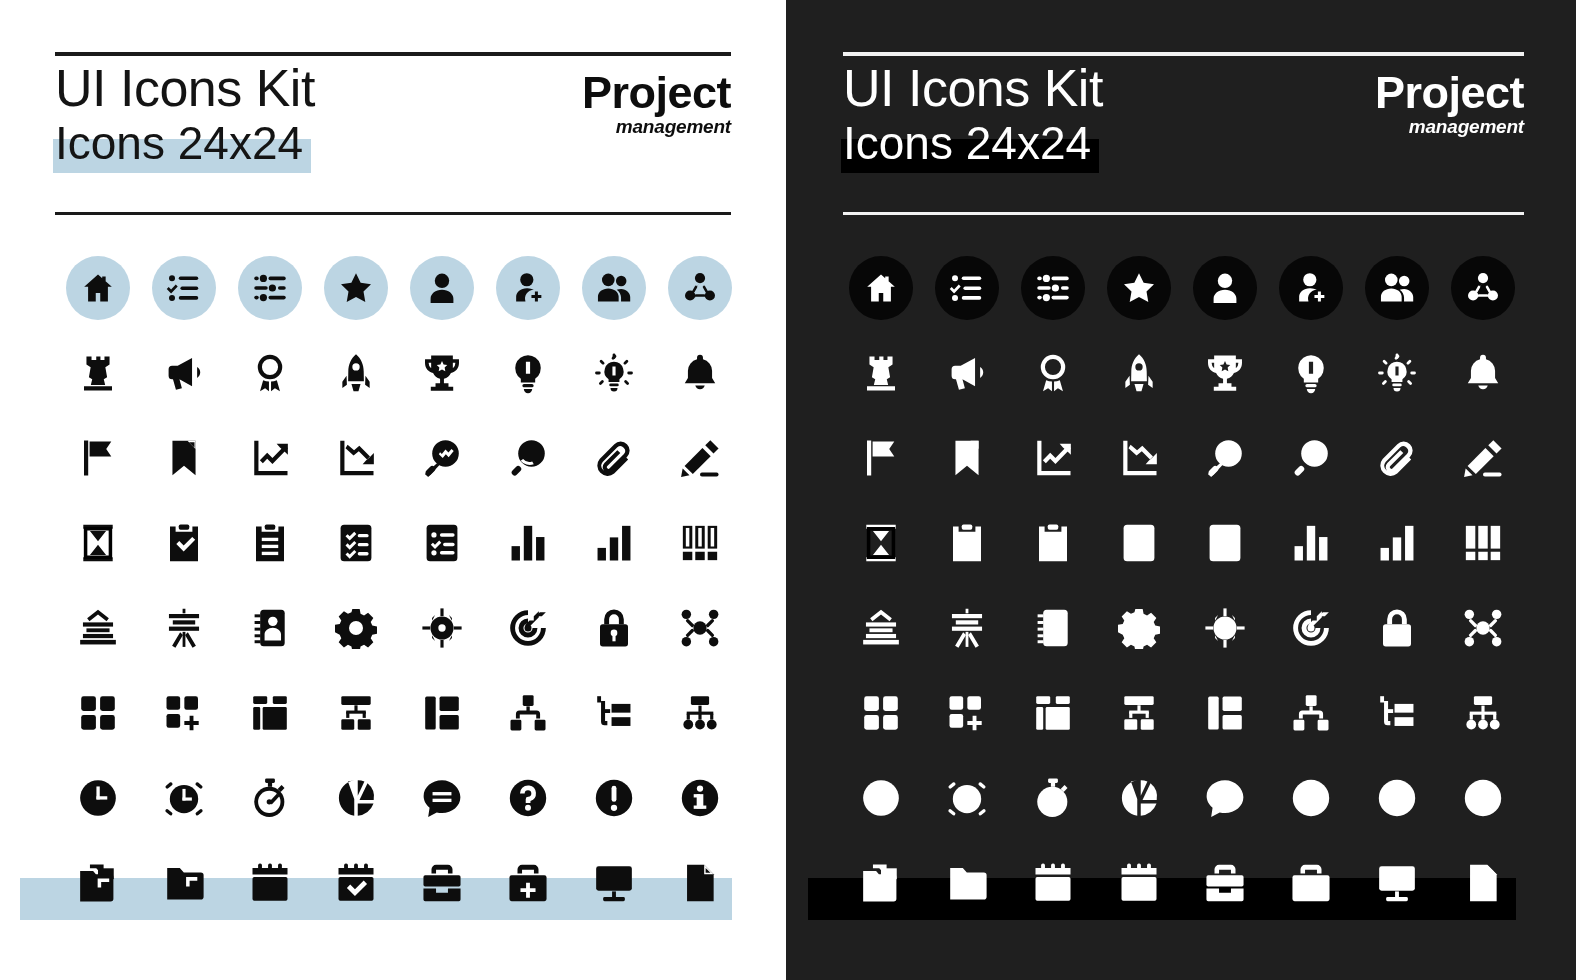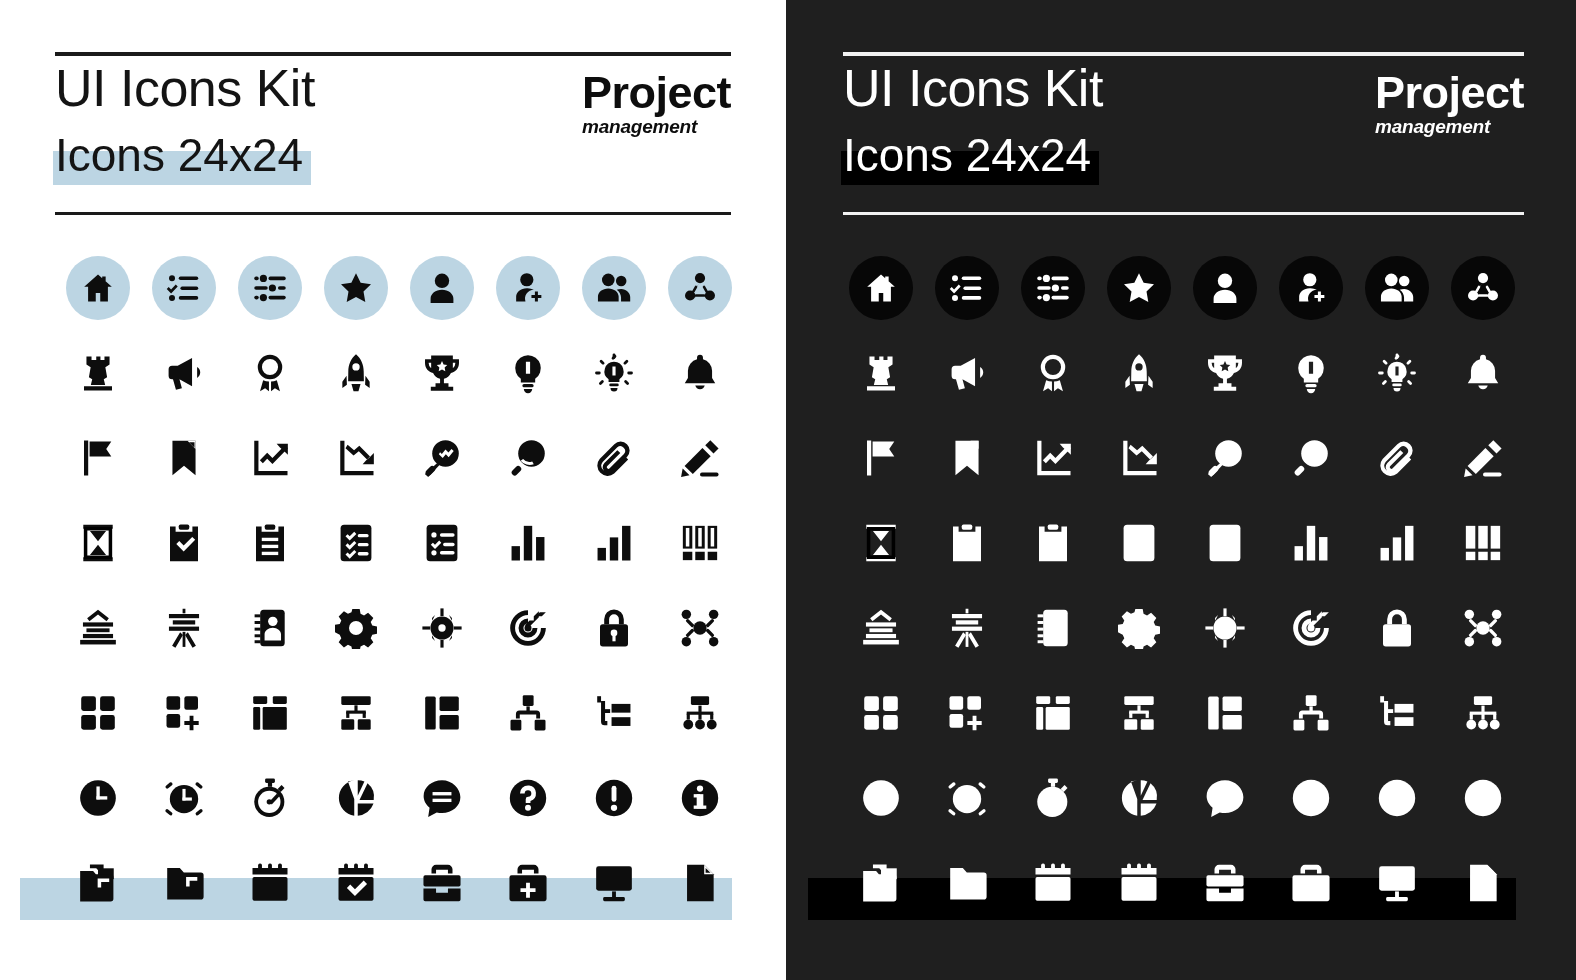--- a/index.html
+++ b/index.html
@@ -55,21 +55,21 @@
   .kit-title {
     font-size: 52px;
     font-weight: 300;
     letter-spacing: -0.5px;
     line-height: 1.02;
     white-space: nowrap;
   }
   .kit-sub-wrap {
     position: relative;
     display: inline-block;
-    margin-top: 16px;
+    margin-top: 4px;
   }
   .kit-sub-hl {
     position: absolute;
     left: -2px;
     right: -8px;
     top: 20px;
     bottom: -6px;
     z-index: 0;
   }
   .kit-sub {
@@ -82,20 +82,21 @@
     white-space: nowrap;
   }
   .panel-light .kit-title,
   .panel-light .kit-sub { color: #141414; }
   .panel-light .kit-sub-hl { background: #bcd5e3; }
   .panel-dark .kit-title,
   .panel-dark .kit-sub { color: #ffffff; }
   .panel-dark .kit-sub-hl { background: #000000; }
 
   .brand-block {
+    text-align: right;
     padding-top: 8px;
   }
   .brand-1 {
     font-size: 45px;
     font-weight: 700;
     letter-spacing: -0.5px;
     line-height: 1.0;
   }
   .brand-2 {
     font-size: 19px;

